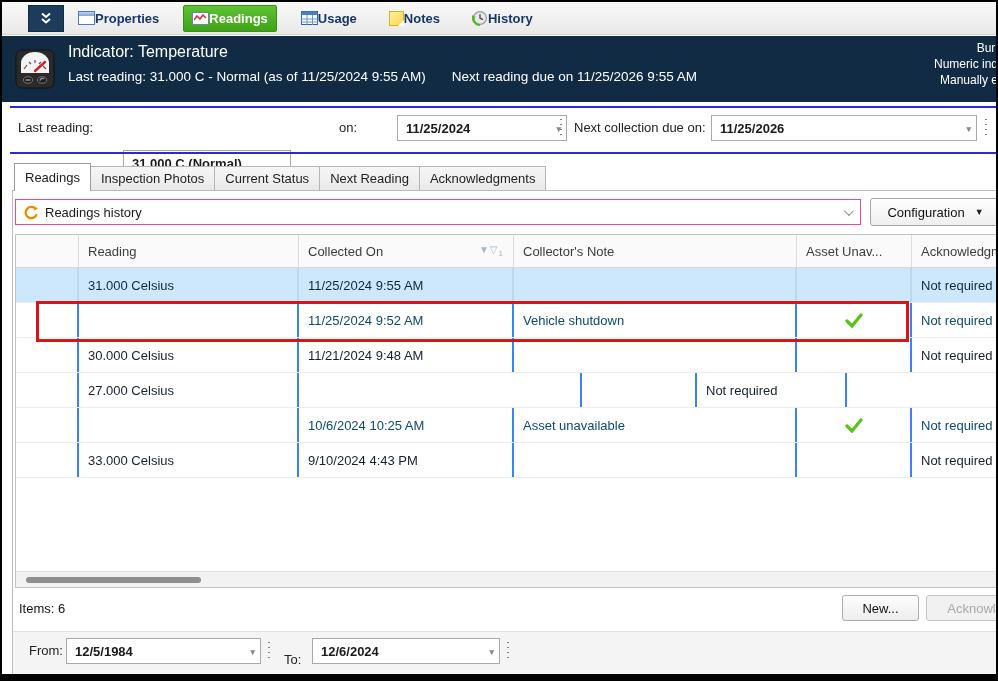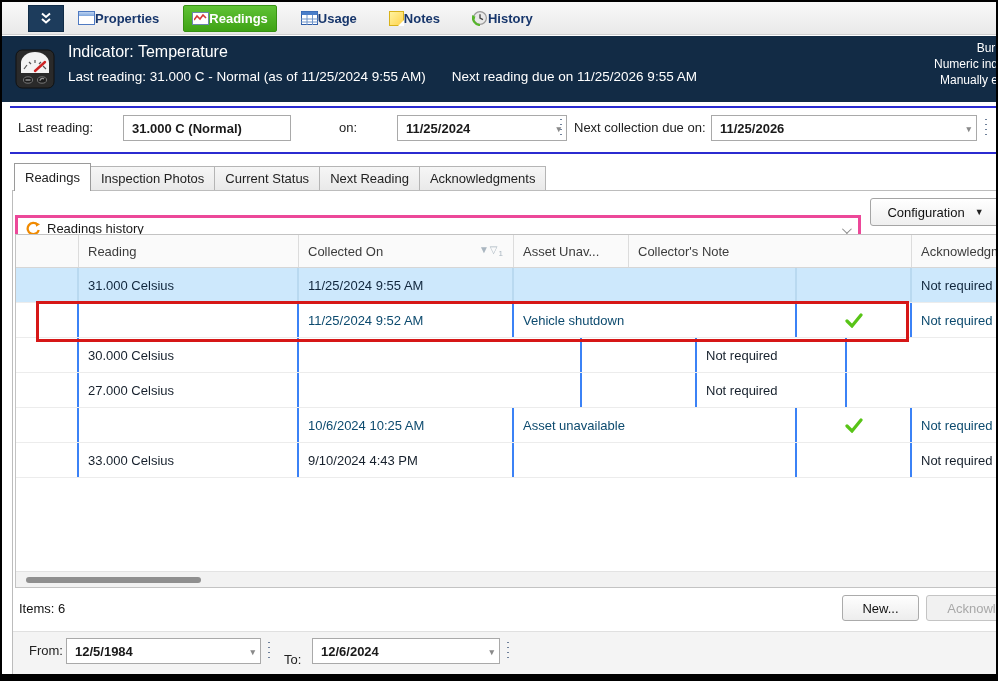--- a/index.html
+++ b/index.html
@@ -56,22 +56,22 @@
   .tab { height:25px; padding:4px 10px 0; border:1px solid #b5b5b5; border-left:none;
          background:linear-gradient(#f6f6f6,#e9e9e9); color:#222; white-space:nowrap; cursor:pointer; }
   .tab:first-child { border-left:1px solid #b5b5b5; }
   .tab.active { height:28px; background:#fff; border:1px solid #9a9a9a; border-bottom:none;
                 padding-top:6px; position:relative; z-index:2; }
 
   
   .panel { position:absolute; left:10px; top:188px; width:1050px; height:486px;
            background:#fff; border:1px solid #bcbcbc; border-right:none; }
   .combo-row { position:absolute; left:0; top:0; width:100%; height:42px; }
-  .combo { position:absolute; left:2px; top:8px; width:846px; height:26px; border:3px solid #ec4899;
-           background:#fff; display:flex; align-items:center; gap:6px; padding:0 8px; cursor:pointer;margin-top:16px; }
+  .combo { position:absolute; left:2px; top:8px; width:846px; height:26px; border:1px solid #ec4899;
+           background:#fff; display:flex; align-items:center; gap:6px; padding:0 8px; cursor:pointer; }
   .combo-chevron { position:absolute; right:9px; top:9px; width:7px; height:7px;
                    border-right:1.6px solid #8a8a8a; border-bottom:1.6px solid #8a8a8a;
                    transform:rotate(45deg) translateY(-2px); }
   .config-btn { position:absolute; left:857px; top:7px; width:131px; height:28px;
                 border:1px solid #a5a5a5; border-radius:3px; background:linear-gradient(#ffffff,#efefef);
                 display:flex; align-items:center; justify-content:center; gap:10px;
                 font-size:13px; color:#111; cursor:pointer; }
   .config-arrow { font-size:9px; color:#222; }
 
   
@@ -194,21 +194,21 @@
     <div class="hdr-meta">
       <div>Burl</div>
       <div>Numeric ind</div>
       <div>Manually e</div>
     </div>
   </div>
 
   <div class="rule rule1"></div>
   <div class="summary-row">
     <span class="lbl" style="left:16px;">Last reading:</span>
-    <div class="valbox" style="left:121px; width:168px;">
+    <div class="valbox" style="left:121px; width:168px;margin-top:35px;">
       <span>31.000 C (Normal)</span>
     </div>
     <span class="lbl" style="left:337px;">on:</span>
     <div class="valbox" style="left:395px; width:170px;">
       <span>11/25/2024</span>
       <span class="dd-arrow">▾</span>
     </div>
     <span class="grip" style="left:556px;"></span>
     <span class="lbl" style="left:572px;">Next collection due on:</span>
     <div class="valbox" style="left:709px; width:266px;">
@@ -249,25 +249,25 @@
     <div class="grid">
       <div class="g-header">
         <div class="gh c0"></div>
         <div class="gh c1">
           <span>Reading</span>
         </div>
         <div class="gh c2">
           <span>Collected On</span>
           <span class="sortglyph"><span>▼▽</span><sub>1</sub></span>
         </div>
+        <div class="gh c3">
+          <span>Collector's Note</span>
+        </div>
         <div class="gh c4">
           <span>Asset Unav...</span>
-        </div>
-        <div class="gh c3">
-          <span>Collector's Note</span>
         </div>
         <div class="gh c5">
           <span>Acknowledgments</span>
         </div>
       </div>
 
       <div class="g-row sel">
         <div class="gc c0"></div>
         <div class="gc c1">31.000 Celsius</div>
         <div class="gc c2">11/25/2024 9:55 AM</div>
@@ -287,20 +287,21 @@
               <path d="M2 8 L7 13 L16 2" fill="none" stroke="#58c417" stroke-width="3.2" stroke-linecap="round"></path>
             </svg>
           </span>
         </div>
         <div class="gc c5">Not required</div>
       </div>
 
       <div class="g-row">
         <div class="gc c0"></div>
         <div class="gc c1">30.000 Celsius</div>
+        <div class="gc c2">11/21/2024 9:48 AM</div>
         <div class="gc c3"></div>
         <div class="gc c4 center"></div>
         <div class="gc c5">Not required</div>
       </div>
 
       <div class="g-row">
         <div class="gc c0"></div>
         <div class="gc c1">27.000 Celsius</div>
         <div class="gc c3"></div>
         <div class="gc c4 center"></div>

